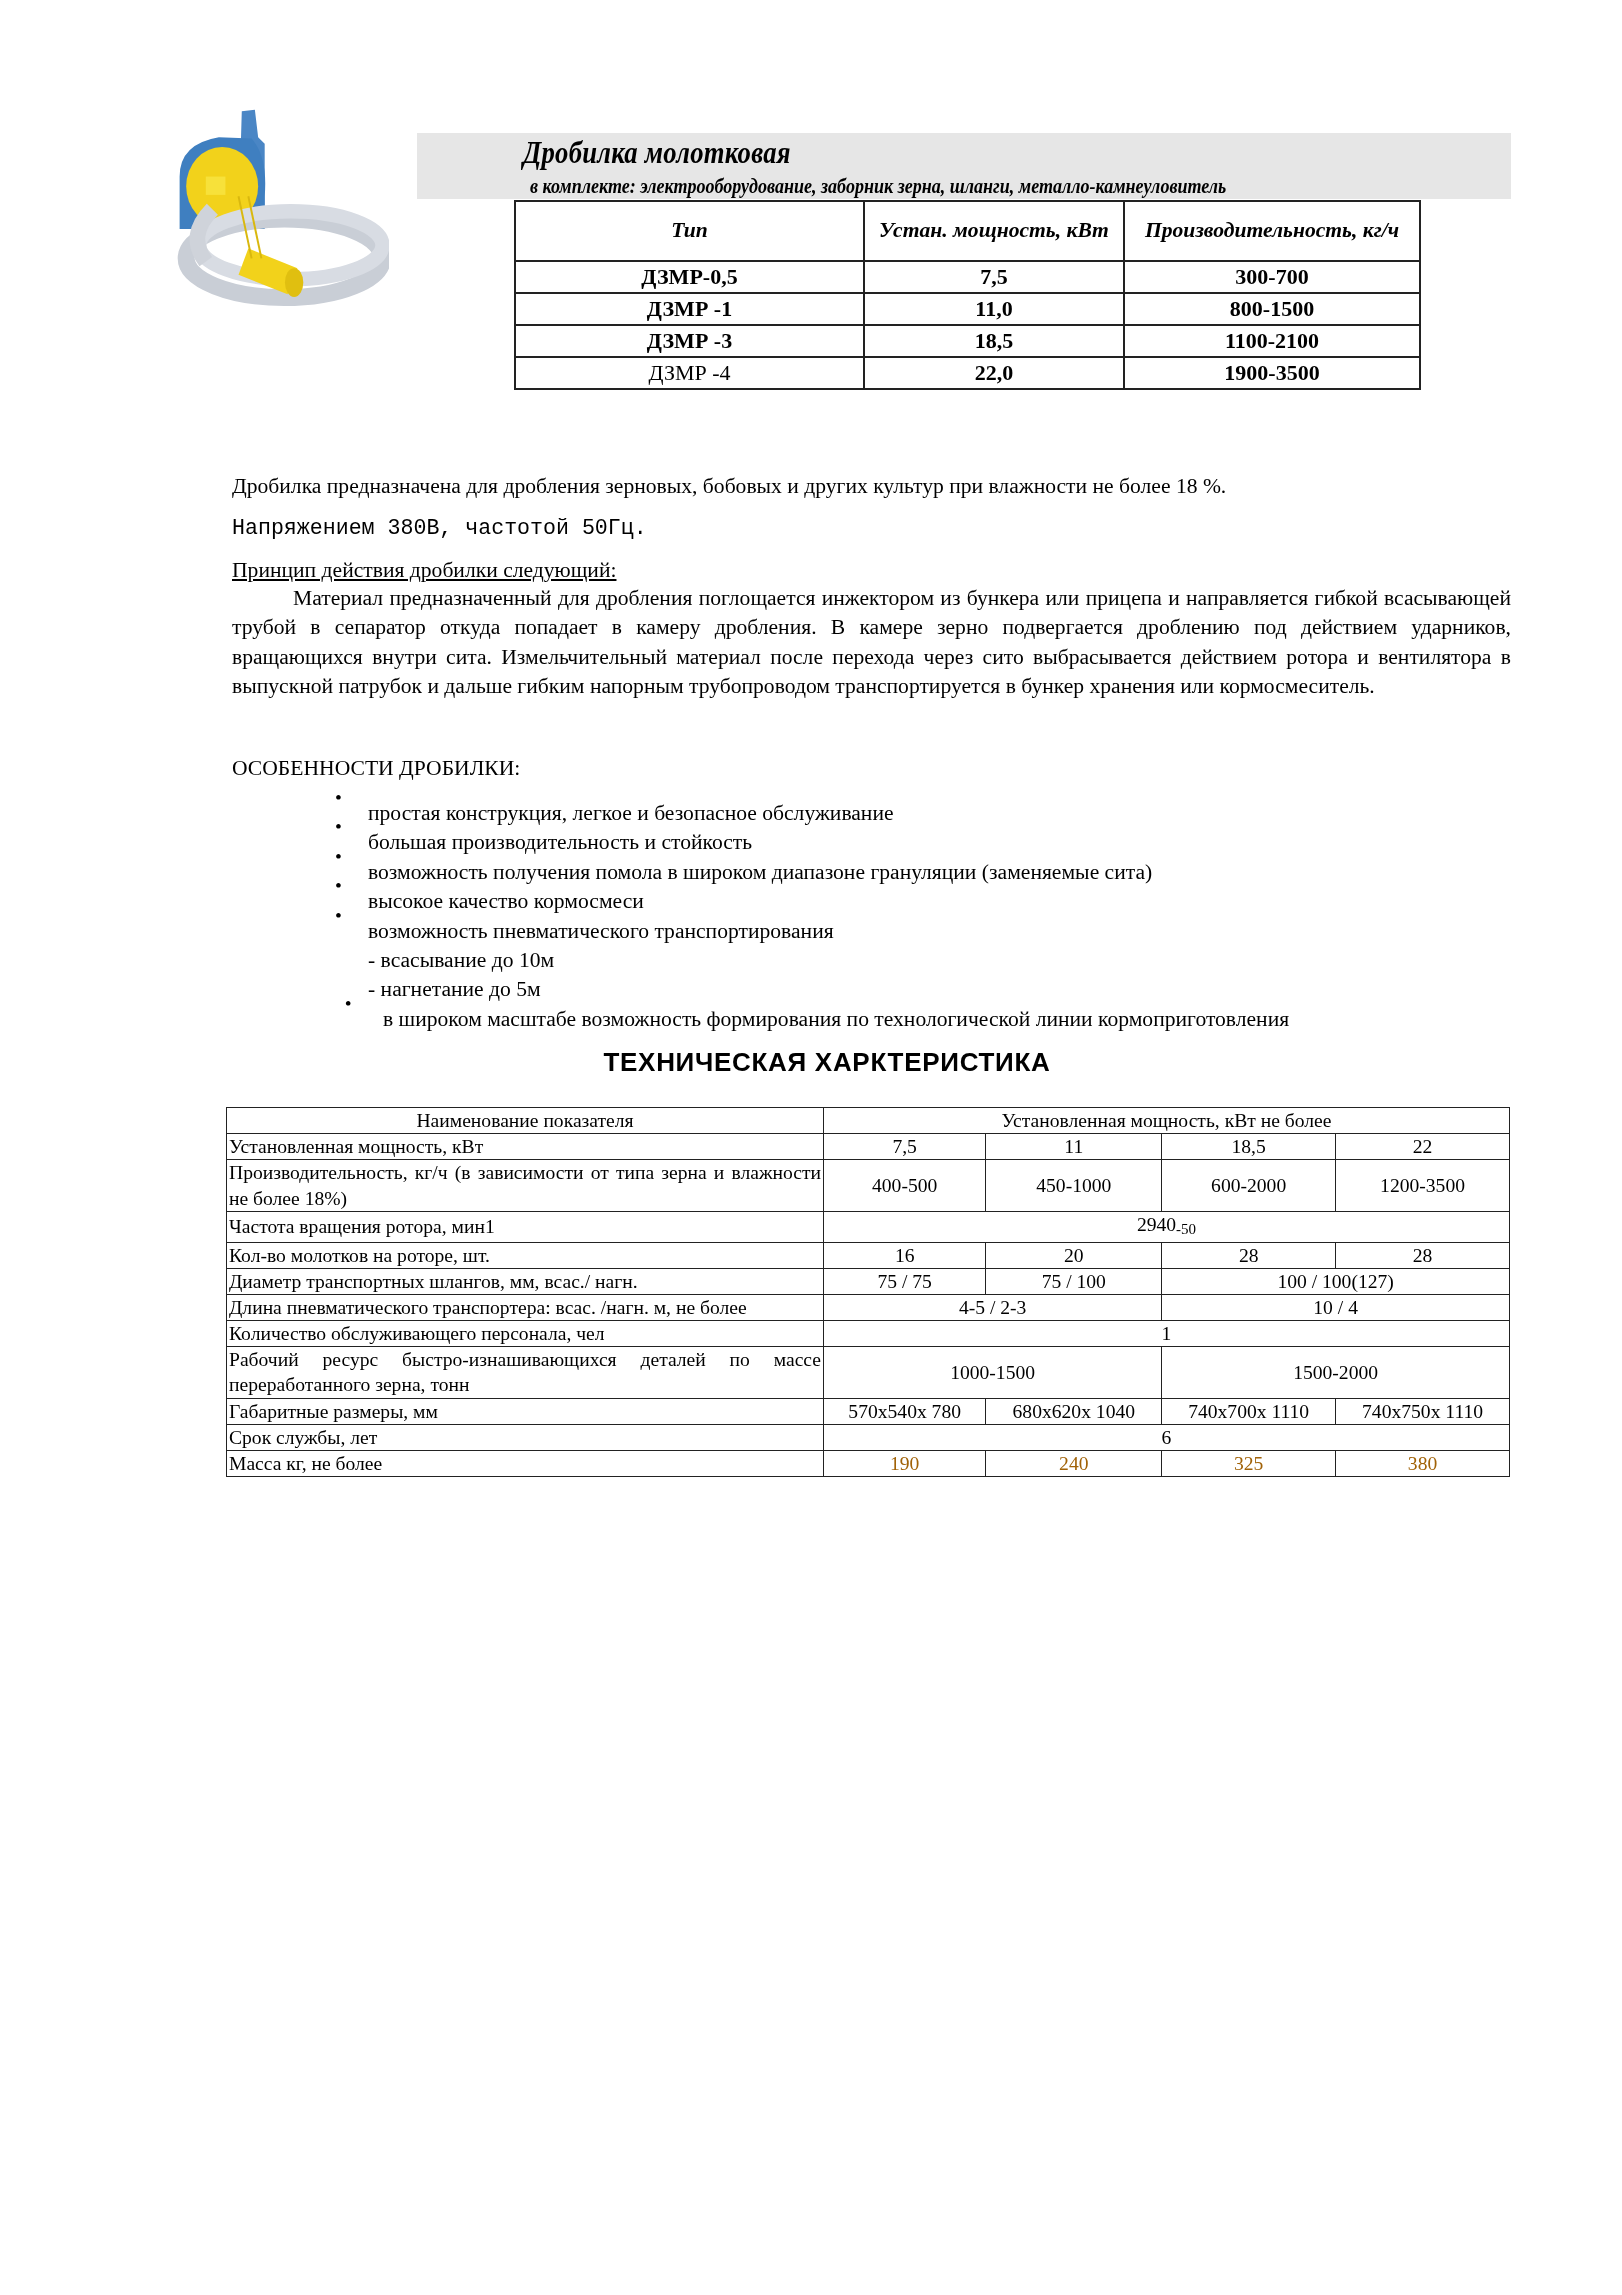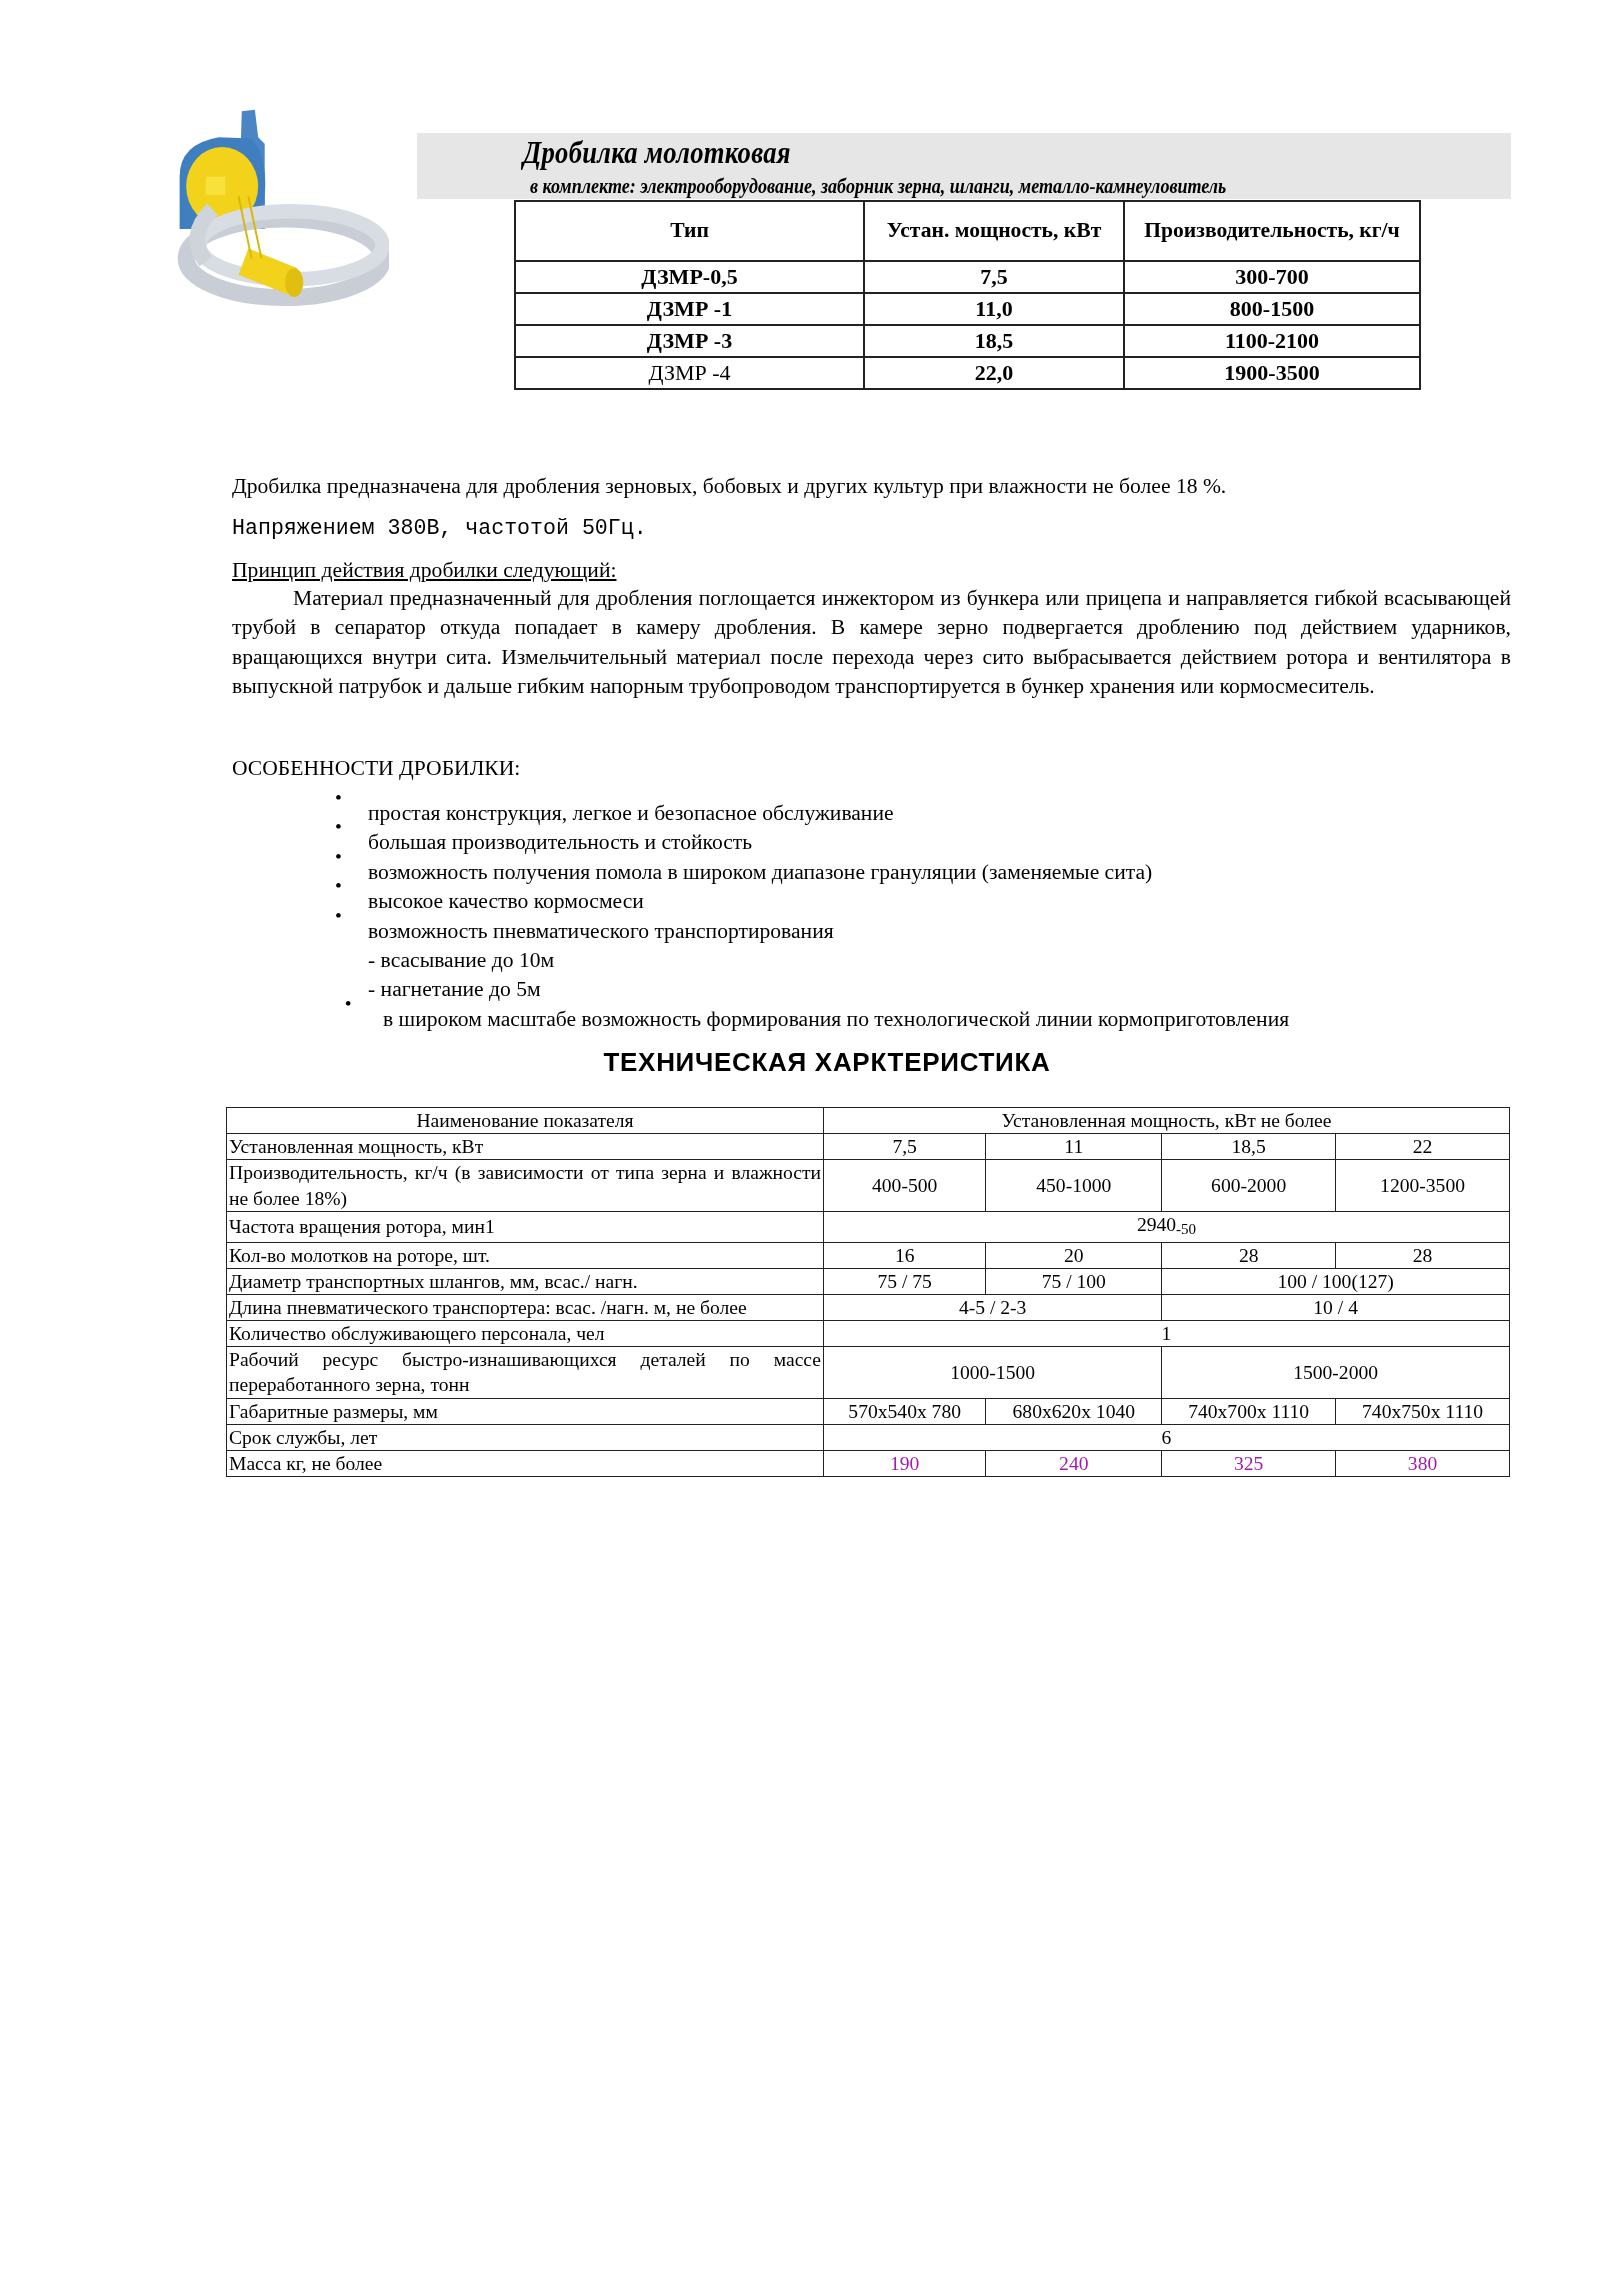--- a/index.html
+++ b/index.html
@@ -14,21 +14,21 @@
   .banner { left:417px; top:133px; width:1094px; height:66px; background:#e6e6e6; }
   .title { left:523px; top:135px; font-size:31px; font-style:italic; font-weight:bold;
            transform:scaleX(0.86); transform-origin:left top; white-space:nowrap; letter-spacing:0.3px;}
   .subtitle { left:530px; top:173px; font-size:22px; font-style:italic; font-weight:bold;
               transform:scaleX(0.82); transform-origin:left top; white-space:nowrap; }
 
   
   table { border-collapse:collapse; }
   .t1 { left:514px; top:200px; width:907px; }
   .t1 td, .t1 th { border:2px solid #222; text-align:center; vertical-align:middle; padding:0; }
-  .t1 th { font-weight:bold; font-size:21.6px; line-height:27.5px; height:58px; }
+  .t1 th { font-style:italic; font-weight:bold; font-size:21.6px; line-height:27.5px; height:58px; }
   .t1 td { font-weight:bold; font-size:22px; height:30px; }
 
   
   .para { left:232px; width:1279px; font-size:21.6px; line-height:29.4px; }
   .p1 { top:472px; }
   .p2 { top:514px;font-family:Liberation Mono, monospace; }
   .ph { top:556px; text-decoration:underline; }
   .pbody { top:584px; text-align:justify; text-align-last:left; }
   .pbody .indent { display:inline-block; width:61px; }
   .feat-h { top:754px; }
@@ -44,21 +44,21 @@
   .tech-h { left:16px; width:1622px; top:1047px; text-align:center;
             font-family:"Liberation Sans","DejaVu Sans",sans-serif; font-weight:bold; font-size:26px; letter-spacing:0.7px; }
 
   
   .t2 { left:226px; top:1107px; width:1284px; font-size:19.6px; }
   .t2 td { border:1.3px solid #222; padding:0 2px; line-height:25px; height:25px; text-align:center; vertical-align:middle; }
   .t2 td.name { text-align:left; width:592px; }
   .t2 td.name.j { text-align:justify; text-align-last:left; line-height:25.5px; }
   .t2 tr.tall td { height:51px; }
   .t2 td.c { width:170px; }
-  .t2 .red { color:#a21caf; }
+  .t2 .red { color:#a16207; }
   .t2 sub { font-size:15px; vertical-align:-2.6px; }
 </style>
 </head>
 <body>
 
 <div class="abs photo">
   <svg width="229" height="216" viewBox="0 0 350 330">
 
     <path d="M125 20 L145 18 L150 60 L160 70 L160 190 L120 190 Z" fill="#4a86c5"></path>
 

